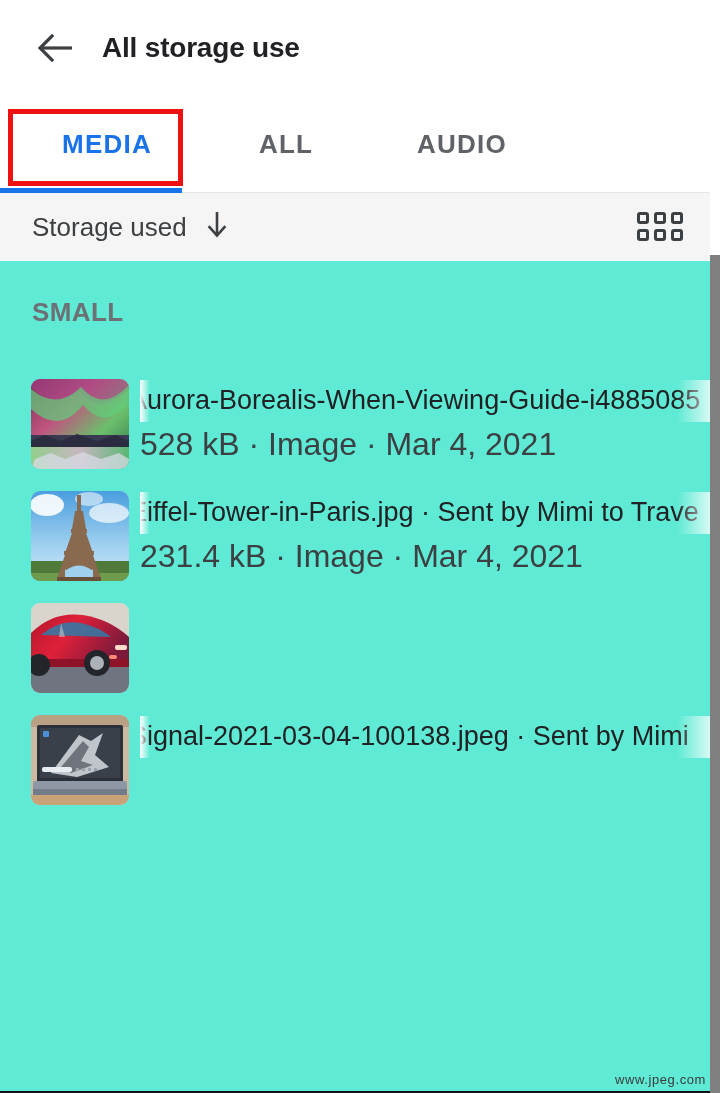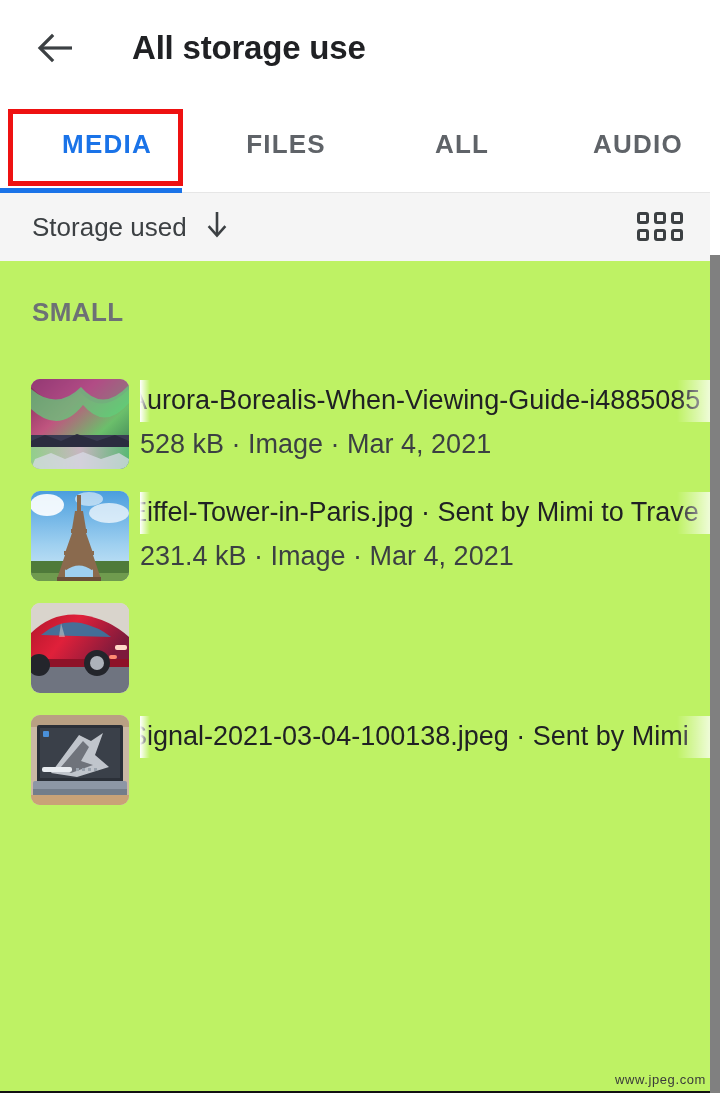--- a/index.html
+++ b/index.html
@@ -30,22 +30,22 @@
     align-items: center;
   }
   .back-btn {
     width: 64px; height: 64px;
     margin-left: 24px;
     display: flex; align-items: center; justify-content: center;
     cursor: pointer;
   }
   .back-btn svg { display: block; }
   .appbar-title {
-    margin-left: 44px;
-    font-size: 33px;
+    margin-left: 14px;
+    font-size: 28px;
     font-weight: bold;
     color: #202124;
     letter-spacing: -0.2px;
     white-space: nowrap;
   }
 
   
   .tabbar {
     position: absolute;
     left: 16px; top: 96px;
@@ -132,21 +132,21 @@
     border-radius: 3px;
     display: block;
   }
 
   
   .list-area {
     position: absolute;
     left: 0; top: 261px;
     width: 710px;
     height: 832px;
-    background: #bef264;
+    background: #5eead4;
     overflow: hidden;
   }
   .section-header {
     position: absolute;
     left: 32px; top: 36px;
     font-size: 26px;
     font-weight: bold;
     color: #6d7175;
     letter-spacing: 0.4px;
   }
@@ -214,21 +214,21 @@
     position: absolute;
     left: 0; top: 0;
     width: 10px; height: 42px;
     background: linear-gradient(to left, rgba(255,255,255,0), #ffffff);
     pointer-events: none;
   }
 
   .line2 {
     position: absolute;
     left: 0; top: 46px;
-    font-size: 27px;
+    font-size: 32px;
     color: #3c4043;
     white-space: nowrap;
     line-height: 40px;
     text-align: right;
   }
 
   
   .scrollbar-track {
     position: absolute;
     right: 0; top: 0;
@@ -278,21 +278,20 @@
           <path d="M6 22 L38 22" stroke="#3c4043" stroke-width="3.2" fill="none" stroke-linecap="butt"></path>
           <path d="M18 10 L6 22 L18 34" stroke="#3c4043" stroke-width="3.2" fill="none" stroke-linecap="square" stroke-linejoin="miter"></path>
         </svg>
       </span>
     </div>
     <div class="appbar-title">All storage use</div>
   </div>
 
   <div class="tabbar">
     <div class="tab t0">MEDIA</div>
-    <div class="tab t1">FILES</div>
     <div class="tab t3">ALL</div>
     <div class="tab t2">AUDIO</div>
   </div>
   <div class="tabbar-divider"></div>
   <div class="tab-indicator"></div>
   <div class="annot-box"></div>
 
   <div class="sortrow">
     <div class="sort-label">
       <span>Storage used</span>

